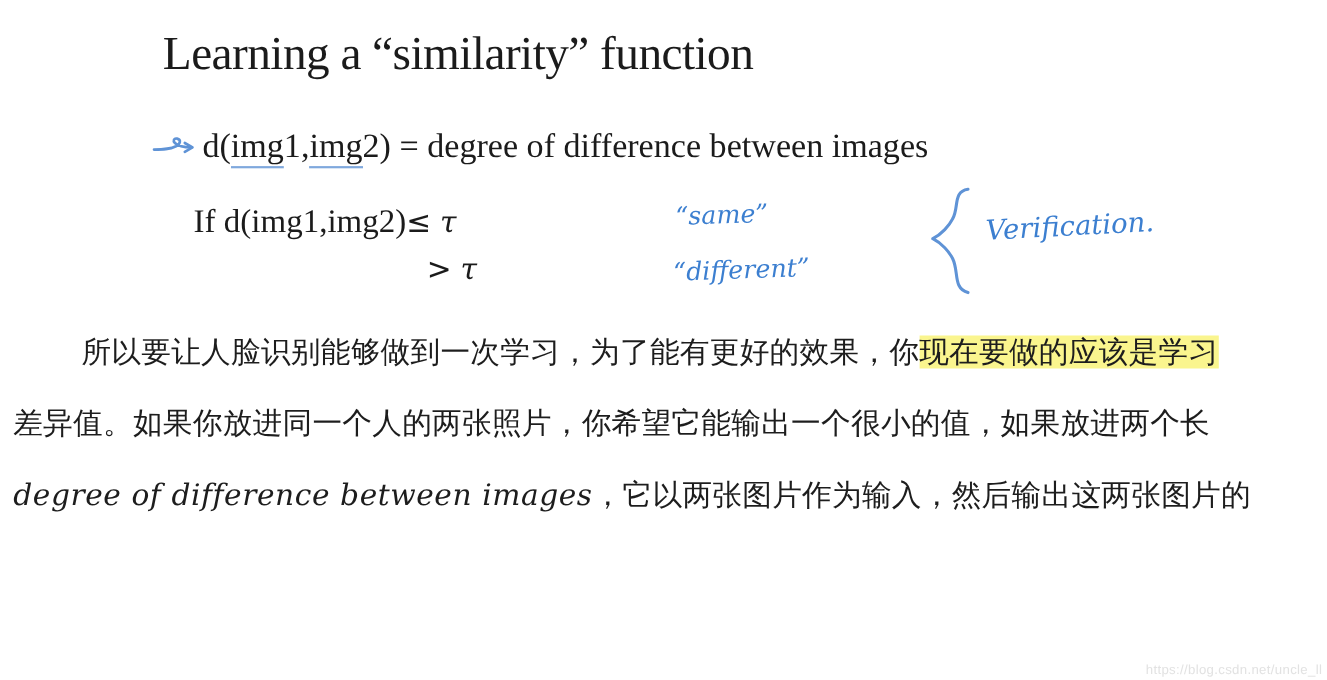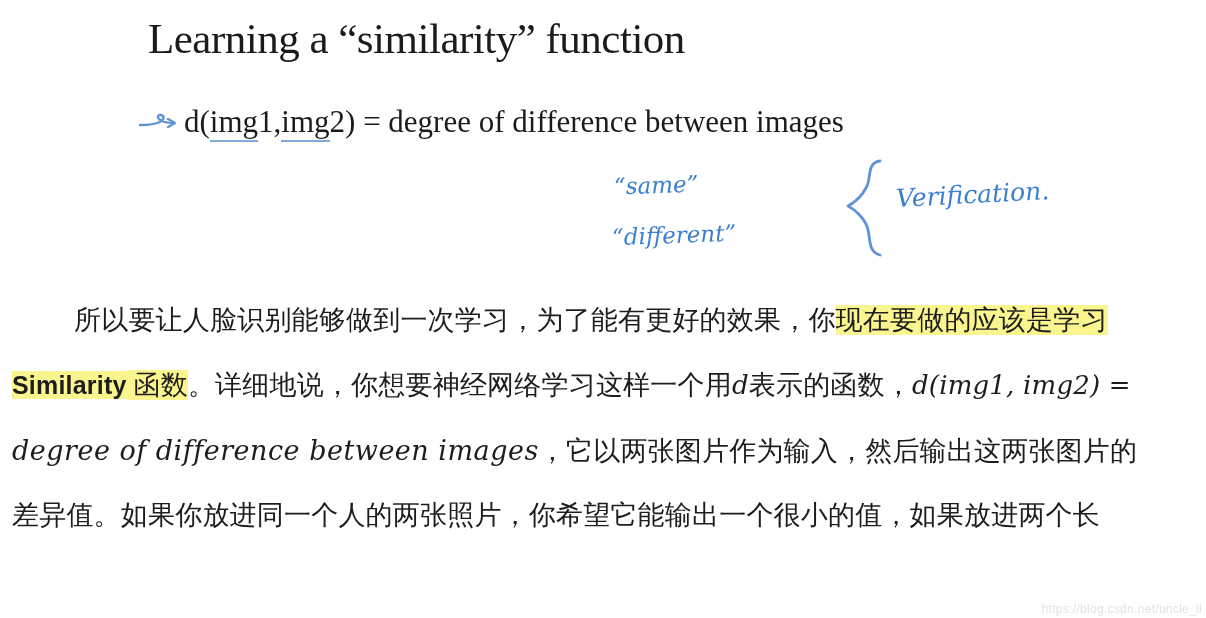--- a/index.html
+++ b/index.html
@@ -13,21 +13,21 @@
     position: relative;
     overflow: hidden;
     font-family: "Liberation Serif", serif;
     color: #1a1a1a;
   }
 
   
   #slide-area {
     position: absolute;
     left: 0;
-    top: 0;
+    top: 11px;
     width: 1012px;
     height: 280px;
   }
 
   #slide-title {
     position: absolute;
     left: 148px;
     top: 14px;
     font-family: "Liberation Serif", serif;
     font-size: 43px;
@@ -183,35 +183,38 @@
   <div id="slide-title">Learning a “similarity” function</div>
 
   <div id="definition-row">
     <svg id="arrow-icon" viewBox="0 0 40 26">
       <path d="M2 16 C10 16, 16 16, 22 13 C26 11, 27 7, 23 6 C20 5.4, 19 8, 21 10 C24 13, 30 14, 36 14" fill="none" stroke="#5f93d6" stroke-width="2.4" stroke-linecap="round"></path>
       <path d="M30 10 L37 14 L30 18" fill="none" stroke="#5f93d6" stroke-width="2.4" stroke-linecap="round" stroke-linejoin="round"></path>
     </svg>
     <div id="definition-text"><span>d(</span><span class="blue-underline">img</span><span>1,</span><span class="blue-underline">img</span><span>2)</span><span> = degree of difference between images</span></div>
   </div>
 
+  <div id="condition-block">
+    <div id="condition-line-1"><span>If d(img1,img2)</span><span class="cmp">≤</span><span class="tau">τ</span></div>
+    <div id="condition-line-2"><span class="cmp">&gt;</span><span class="tau">τ</span></div>
+  </div>
 
   <div class="handwritten" id="hand-same">“same”</div>
   <div class="handwritten" id="hand-different">“different”</div>
 
   <svg id="brace-icon" viewBox="0 0 58 100">
     <path d="M44 3 C30 5, 36 20, 30 30 C27 36, 20 44, 12 48 C20 52, 27 60, 30 66 C36 78, 30 93, 44 97" fill="none" stroke="#5f93d6" stroke-width="2.8" stroke-linecap="round" stroke-linejoin="round"></path>
   </svg>
   <div class="handwritten" id="hand-verification">Verification.</div>
 </div>
 
 <div id="body-text">
 
   <div class="para-line indent"><span>所以要让人脸识别能够做到一次学习，为了能有更好的效果，你</span><span class="hl">现在要做的应该是学习</span></div>
 
-  <div class="para-line"><span class="hl bold-sans">Similarity</span><span class="hl"> 函数</span><span>。详细地说，你想要神经网络学习这样一个用</span><span class="math-it">d</span><span>表示的函数，</span><span class="math-it">d(img1, img2) =</span></div>
+
+  <div class="para-line"><span>差异值。如果你放进同一个人的两张照片，你希望它能输出一个很小的值，如果放进两个长</span></div>
 
   <div class="para-line"><span class="math-it-big">degree of difference between images</span><span>，它以两张图片作为输入，然后输出这两张图片的</span></div>
 
-  <div class="para-line"><span>差异值。如果你放进同一个人的两张照片，你希望它能输出一个很小的值，如果放进两个长</span></div>
-
 </div>
 
 <div id="watermark">https://blog.csdn.net/uncle_ll</div>
 
 </body></html>

